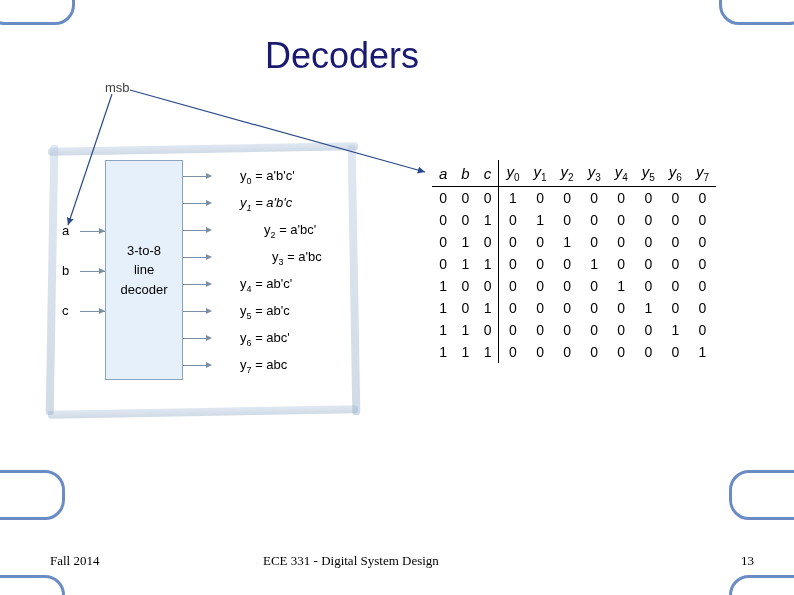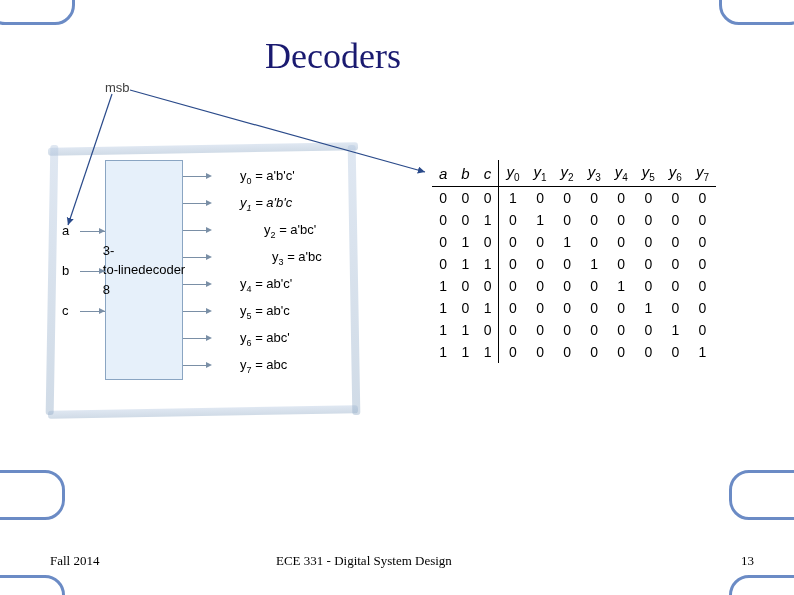--- a/index.html
+++ b/index.html
@@ -14,21 +14,21 @@
   .border-frame {
     position: absolute;
     border: 3px solid #6b8bc5;
     border-radius: 20px;
   }
   .title {
     position: absolute;
     left: 265px;
     top: 35px;
     font-size: 36px;
-    font-family: Liberation Serif, serif;
+    font-family: Liberation Sans, sans-serif;
     color: #1a1a70;
   }
   .msb-label {
     position: absolute;
     left: 105px;
     top: 80px;
     font-size: 13px;
     color: #404040;
   }
   .arrow-svg {
@@ -39,21 +39,21 @@
   }
   .decoder-box {
     position: absolute;
     left: 105px;
     top: 160px;
     width: 78px;
     height: 220px;
     background: #e6f0fa;
     border: 1px solid #8aa5c2;
     display: flex;
-    flex-direction: row;
+    flex-direction: column;
     align-items: center;
     justify-content: center;
     font-size: 13px;
     line-height: 1.5;
   }
   .input-label {
     position: absolute;
     font-size: 13px;
     color: #000;
   }
@@ -107,21 +107,21 @@
   .truth-table sub { font-size: 10px; font-style: normal; }
   .footer-left {
     position: absolute;
     left: 50px;
     top: 553px;
     font-size: 13px;
     font-family: "Times New Roman", serif;
   }
   .footer-center {
     position: absolute;
-    left: 276px;
+    left: 263px;
     top: 553px;
     font-size: 13px;
     font-family: "Times New Roman", serif;
   }
   .footer-right {
     position: absolute;
     right: 40px;
     top: 553px;
     font-size: 13px;
     font-family: "Times New Roman", serif;

